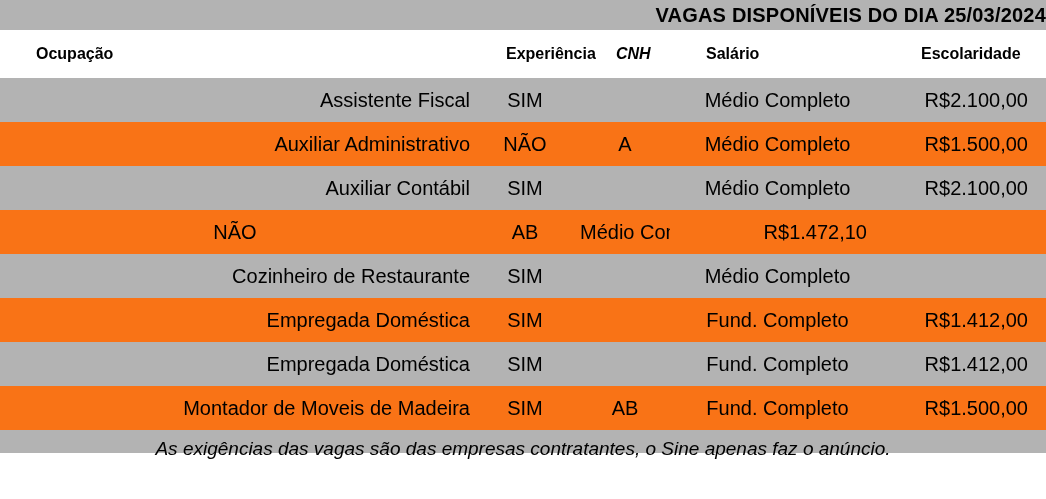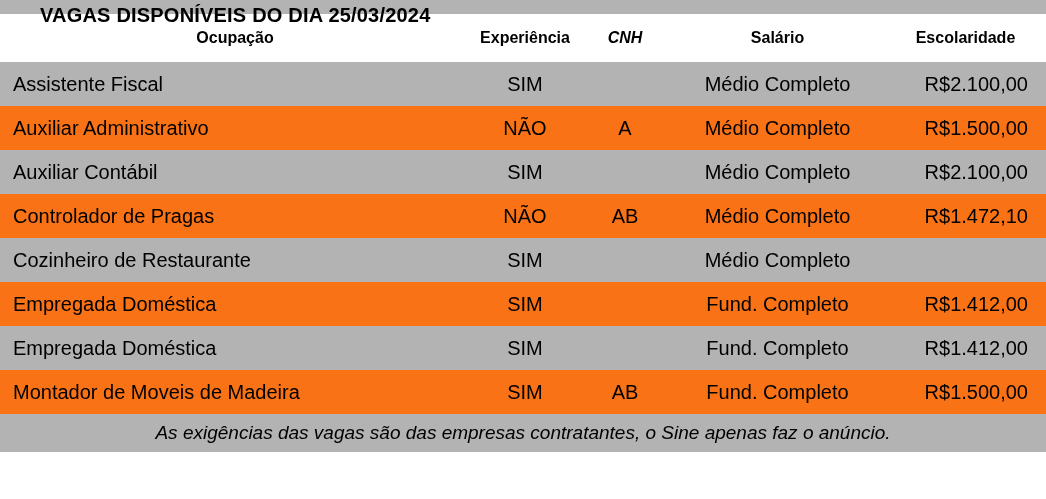--- a/index.html
+++ b/index.html
@@ -13,56 +13,55 @@
     font-family: "Liberation Sans", sans-serif;
     color: #000000;
     overflow: hidden;
   }
   .sheet {
     width: 1046px;
     height: 499px;
     background: #ffffff;
   }
   .title-bar {
-    height: 14px;
+    height: 30px;
     line-height: 30px;
     background: var(--band-gray, #b3b3b3);
-    text-align: left;
+    text-align: right;
     font-weight: bold;
     font-size: 20px;
     letter-spacing: 0.2px;
     white-space: nowrap;
-    padding-left: 40px;
   }
   .grid-row {
     display: grid;
     grid-template-columns: 470px 110px 90px 215px 161px;
     align-items: center;
     box-sizing: border-box;
   }
   .header-row {
     height: 48px;
     background: #ffffff;
     font-weight: bold;
     font-size: 16px;
   }
-  .header-cell { text-align: center; }
+  .header-cell { text-align: left; padding-left: 36px; }
   .header-cell.cnh { font-style: italic; }
   .data-row {
     height: 44px;
     font-size: 20px;
   }
   .data-row.gray { background: var(--band-gray, #b3b3b3); }
   .data-row.white { background: #f97316; }
   .cell { box-sizing: border-box; white-space: nowrap; overflow: hidden; }
-  .cell.ocupacao { text-align: left; padding-left: 13px; }
+  .cell.ocupacao { text-align: right; padding-left: 2px; }
   .cell.experiencia, .cell.cnh, .cell.escolaridade { text-align: center; }
   .cell.salario { text-align: right; padding-right: 18px; }
   .footer-bar {
-    height: 38px;
+    height: 23px;
     line-height: 38px;
     background: var(--band-gray, #b3b3b3);
     text-align: center;
     font-style: italic;
     font-size: 19px;
     white-space: nowrap;
   }
 </style>
 </head>
 <body>
@@ -97,21 +96,20 @@
 
   <div class="grid-row data-row gray">
     <div class="cell ocupacao">Auxiliar Contábil</div>
     <div class="cell experiencia">SIM</div>
     <div class="cell cnh"></div>
     <div class="cell escolaridade">Médio Completo</div>
     <div class="cell salario">R$2.100,00</div>
   </div>
 
   <div class="grid-row data-row white">
-    <div class="cell ocupacao">Controlador de Pragas</div>
     <div class="cell experiencia">NÃO</div>
     <div class="cell cnh">AB</div>
     <div class="cell escolaridade">Médio Completo</div>
     <div class="cell salario">R$1.472,10</div>
   </div>
 
   <div class="grid-row data-row gray">
     <div class="cell ocupacao">Cozinheiro de Restaurante</div>
     <div class="cell experiencia">SIM</div>
     <div class="cell cnh"></div>

